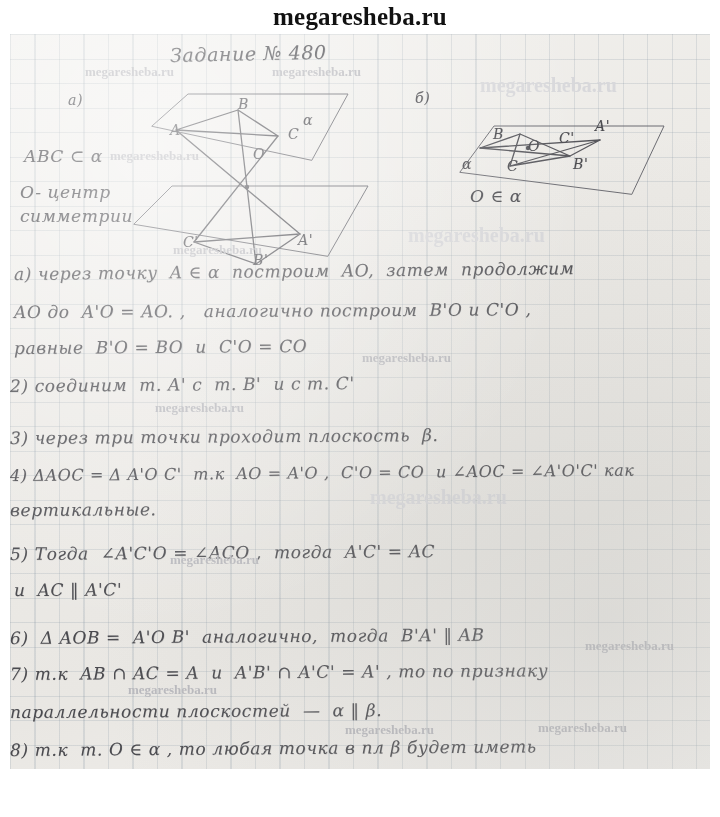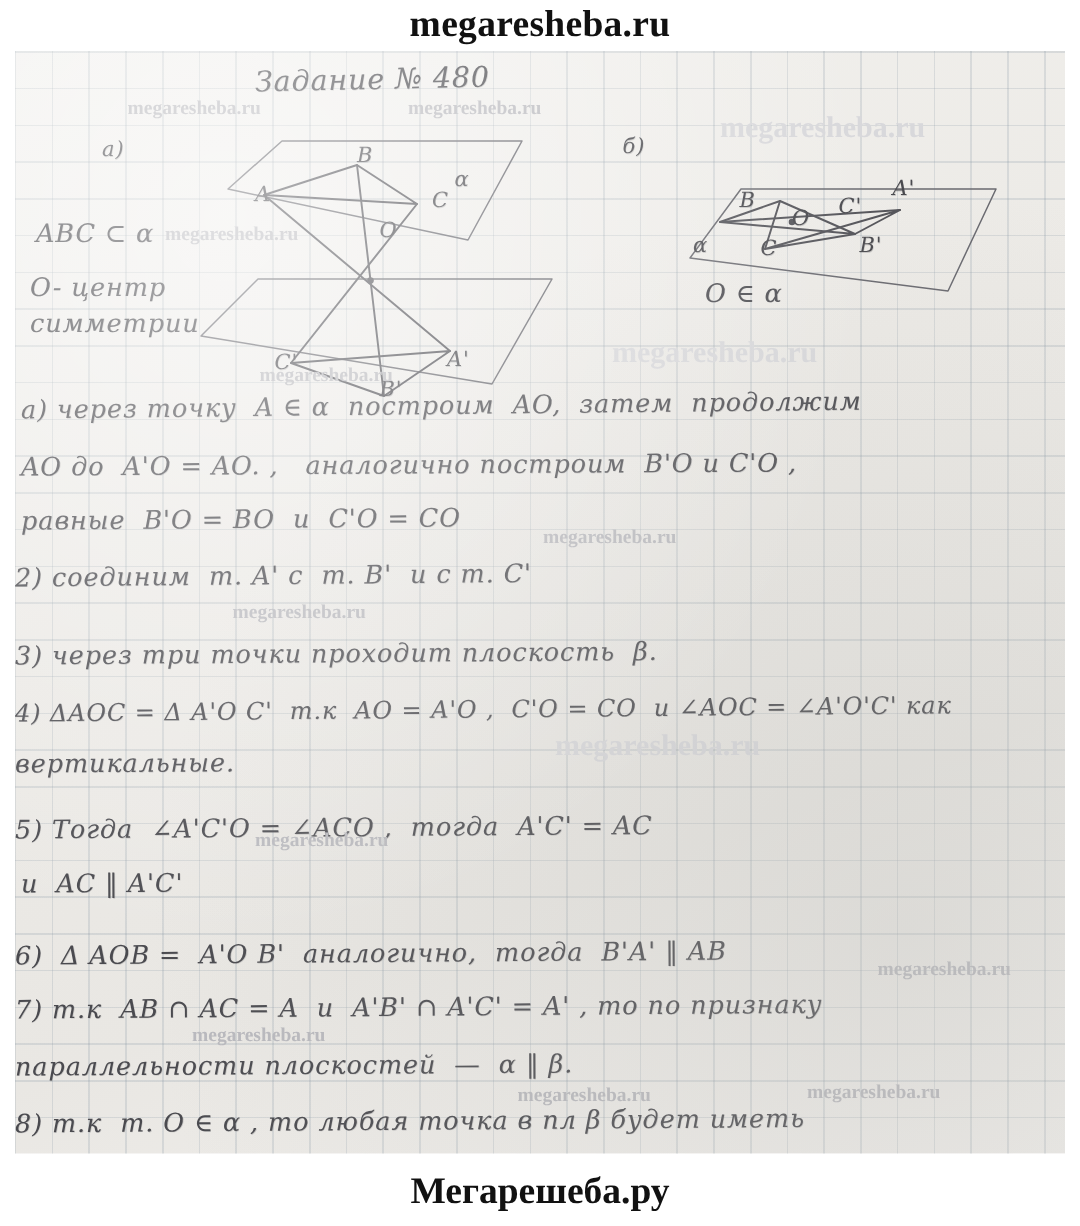--- a/index.html
+++ b/index.html
@@ -205,15 +205,14 @@
     <div class="wm wm-sm" style="left:145px; top:366px;">megaresheba.ru</div>
     <div class="wm wm-lg" style="left:360px; top:452px;">megaresheba.ru</div>
     <div class="wm wm-sm" style="left:160px; top:518px;">megaresheba.ru</div>
     <div class="wm wm-sm" style="left:575px; top:604px;">megaresheba.ru</div>
     <div class="wm wm-sm" style="left:118px; top:648px;">megaresheba.ru</div>
     <div class="wm wm-sm" style="left:335px; top:688px;">megaresheba.ru</div>
     <div class="wm wm-sm" style="left:528px; top:686px;">megaresheba.ru</div>
 
   </div>
 
-  <div class="site-footer">Мегарешеба.ру</div>
 
 </div>
 
 </body></html>

